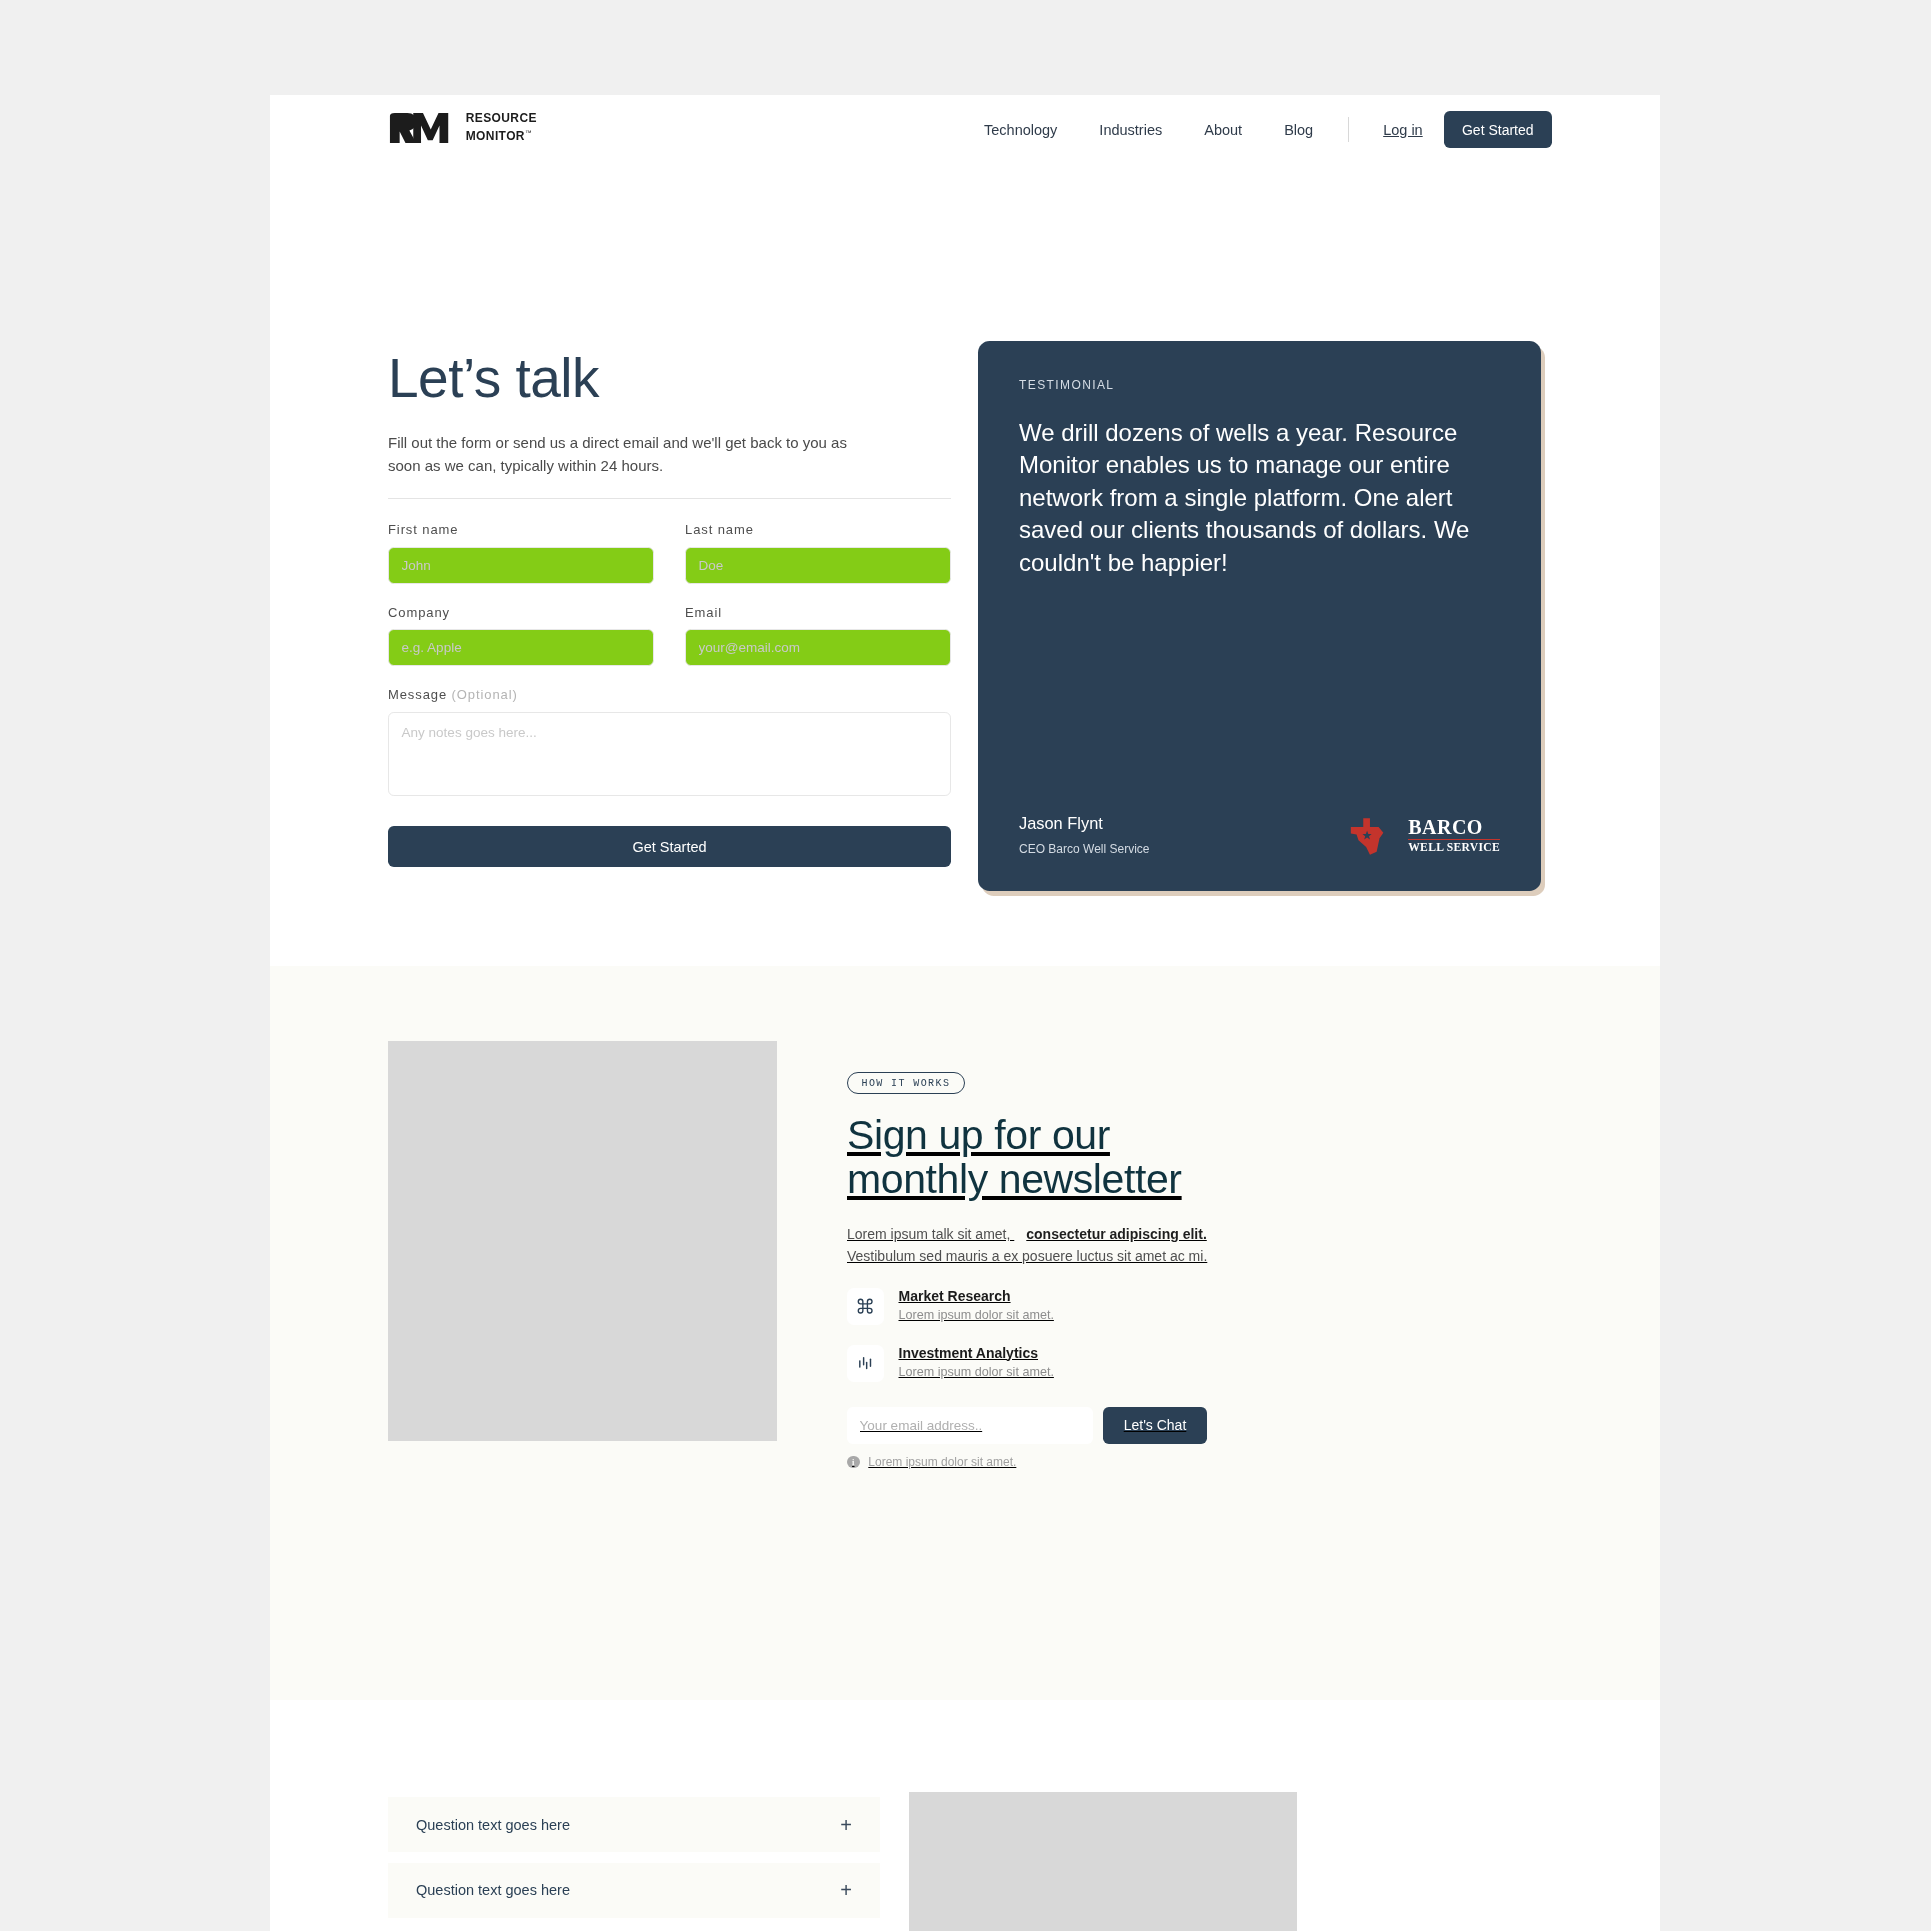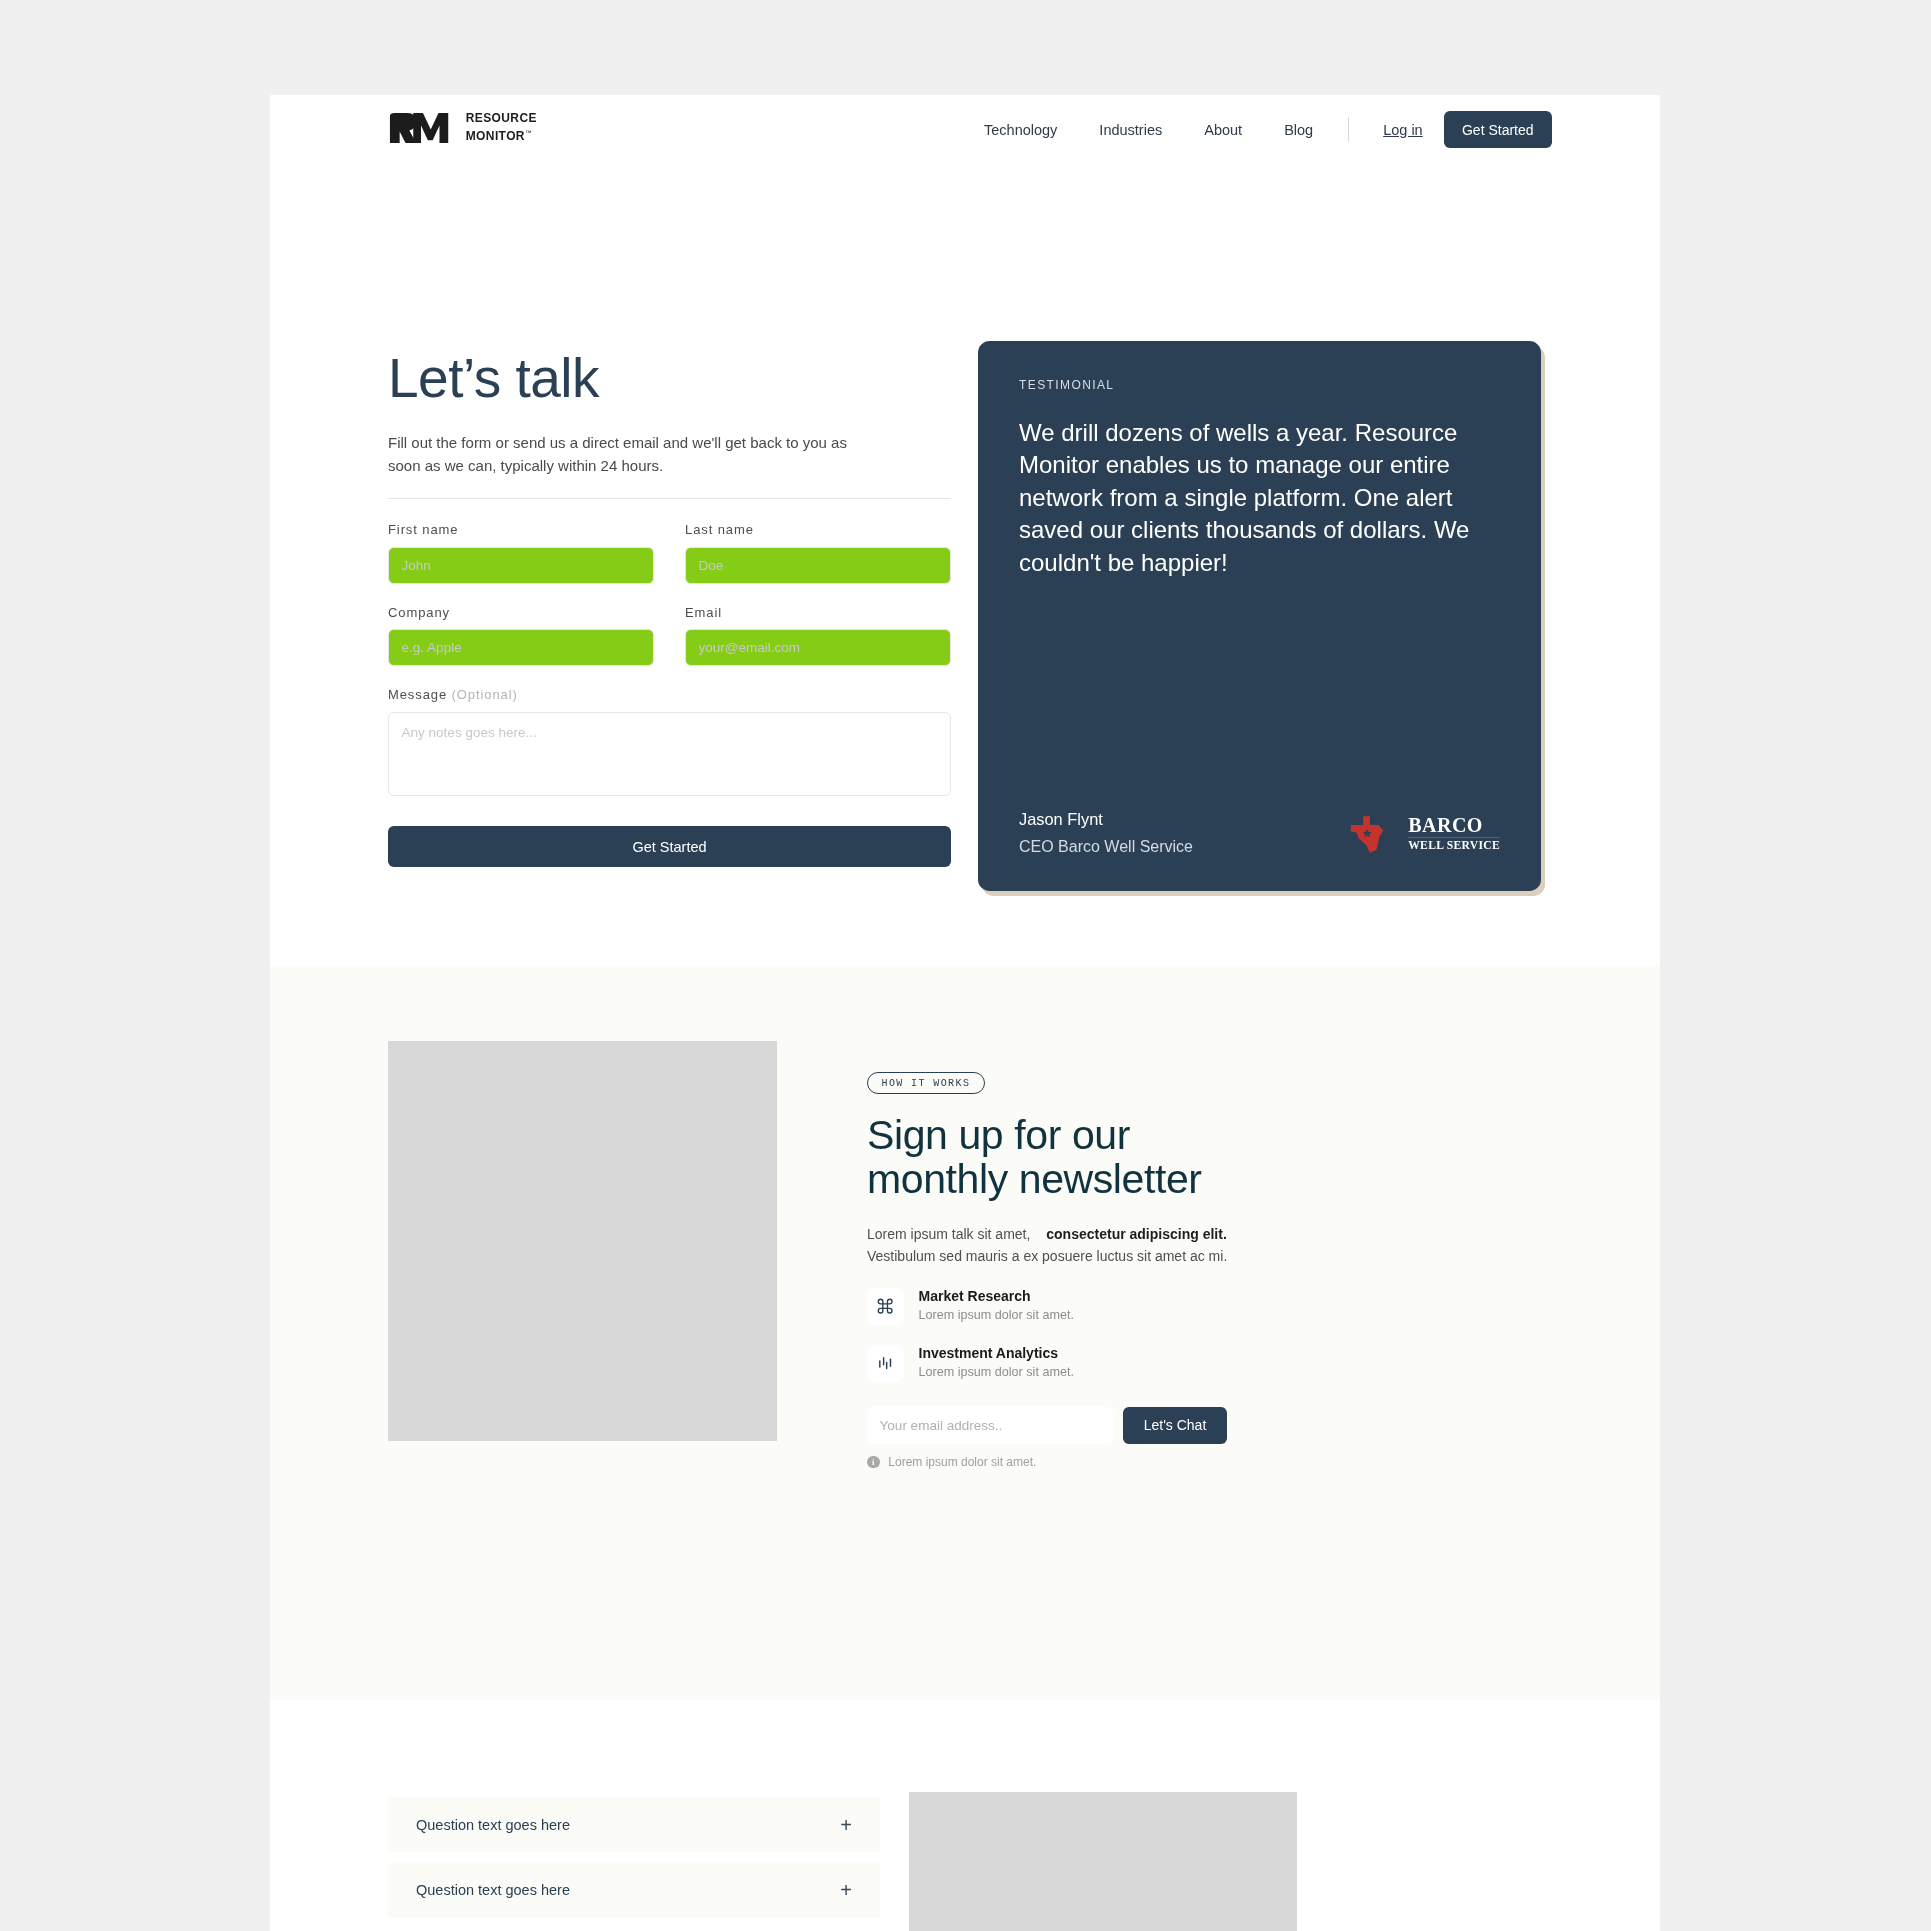--- a/index.html
+++ b/index.html
@@ -211,21 +211,21 @@
     color: #ffffff;
     font-weight: normal;
   }
   .testimonial-foot {
     margin-top: auto;
     display: flex;
     align-items: center;
     justify-content: space-between;
   }
   .t-name { font-size: 16.4px; color: #ffffff; }
-  .t-role { font-size: 16px; color: #d4dbe3; margin-top: 8.7px; }
+  .t-role { font-size: 12px; color: #d4dbe3; margin-top: 8.7px; }
 
   .barco { display: flex; align-items: center; gap: 17px; }
   .barco-txt { text-align: left; }
   .barco-name {
     font-family: "Liberation Serif", serif;
     font-size: 20px;
     font-weight: bold;
     color: #ffffff;
     letter-spacing: 0.5px;
     line-height: 1;
@@ -252,21 +252,21 @@
 
   .nl-img {
     position: absolute;
     left: 118px;
     top: 75px;
     width: 389px;
     height: 400px;
     background: #d8d8d8;
   }
 
-  .nl-col { position: absolute; left: 597px; top: 106px; width: 406px; }
+  .nl-col { position: absolute; left: 577px; top: 106px; width: 406px; text-decoration: underline; }
 
   .pill {
     display: inline-block;
     border: 1px solid #2b4055;
     border-radius: 965px;
     padding: 4.8px 13.5px 3.9px;
     font-family: "Liberation Mono", monospace;
     font-size: 10px;
     letter-spacing: 1.4px;
     color: #2b4055;

